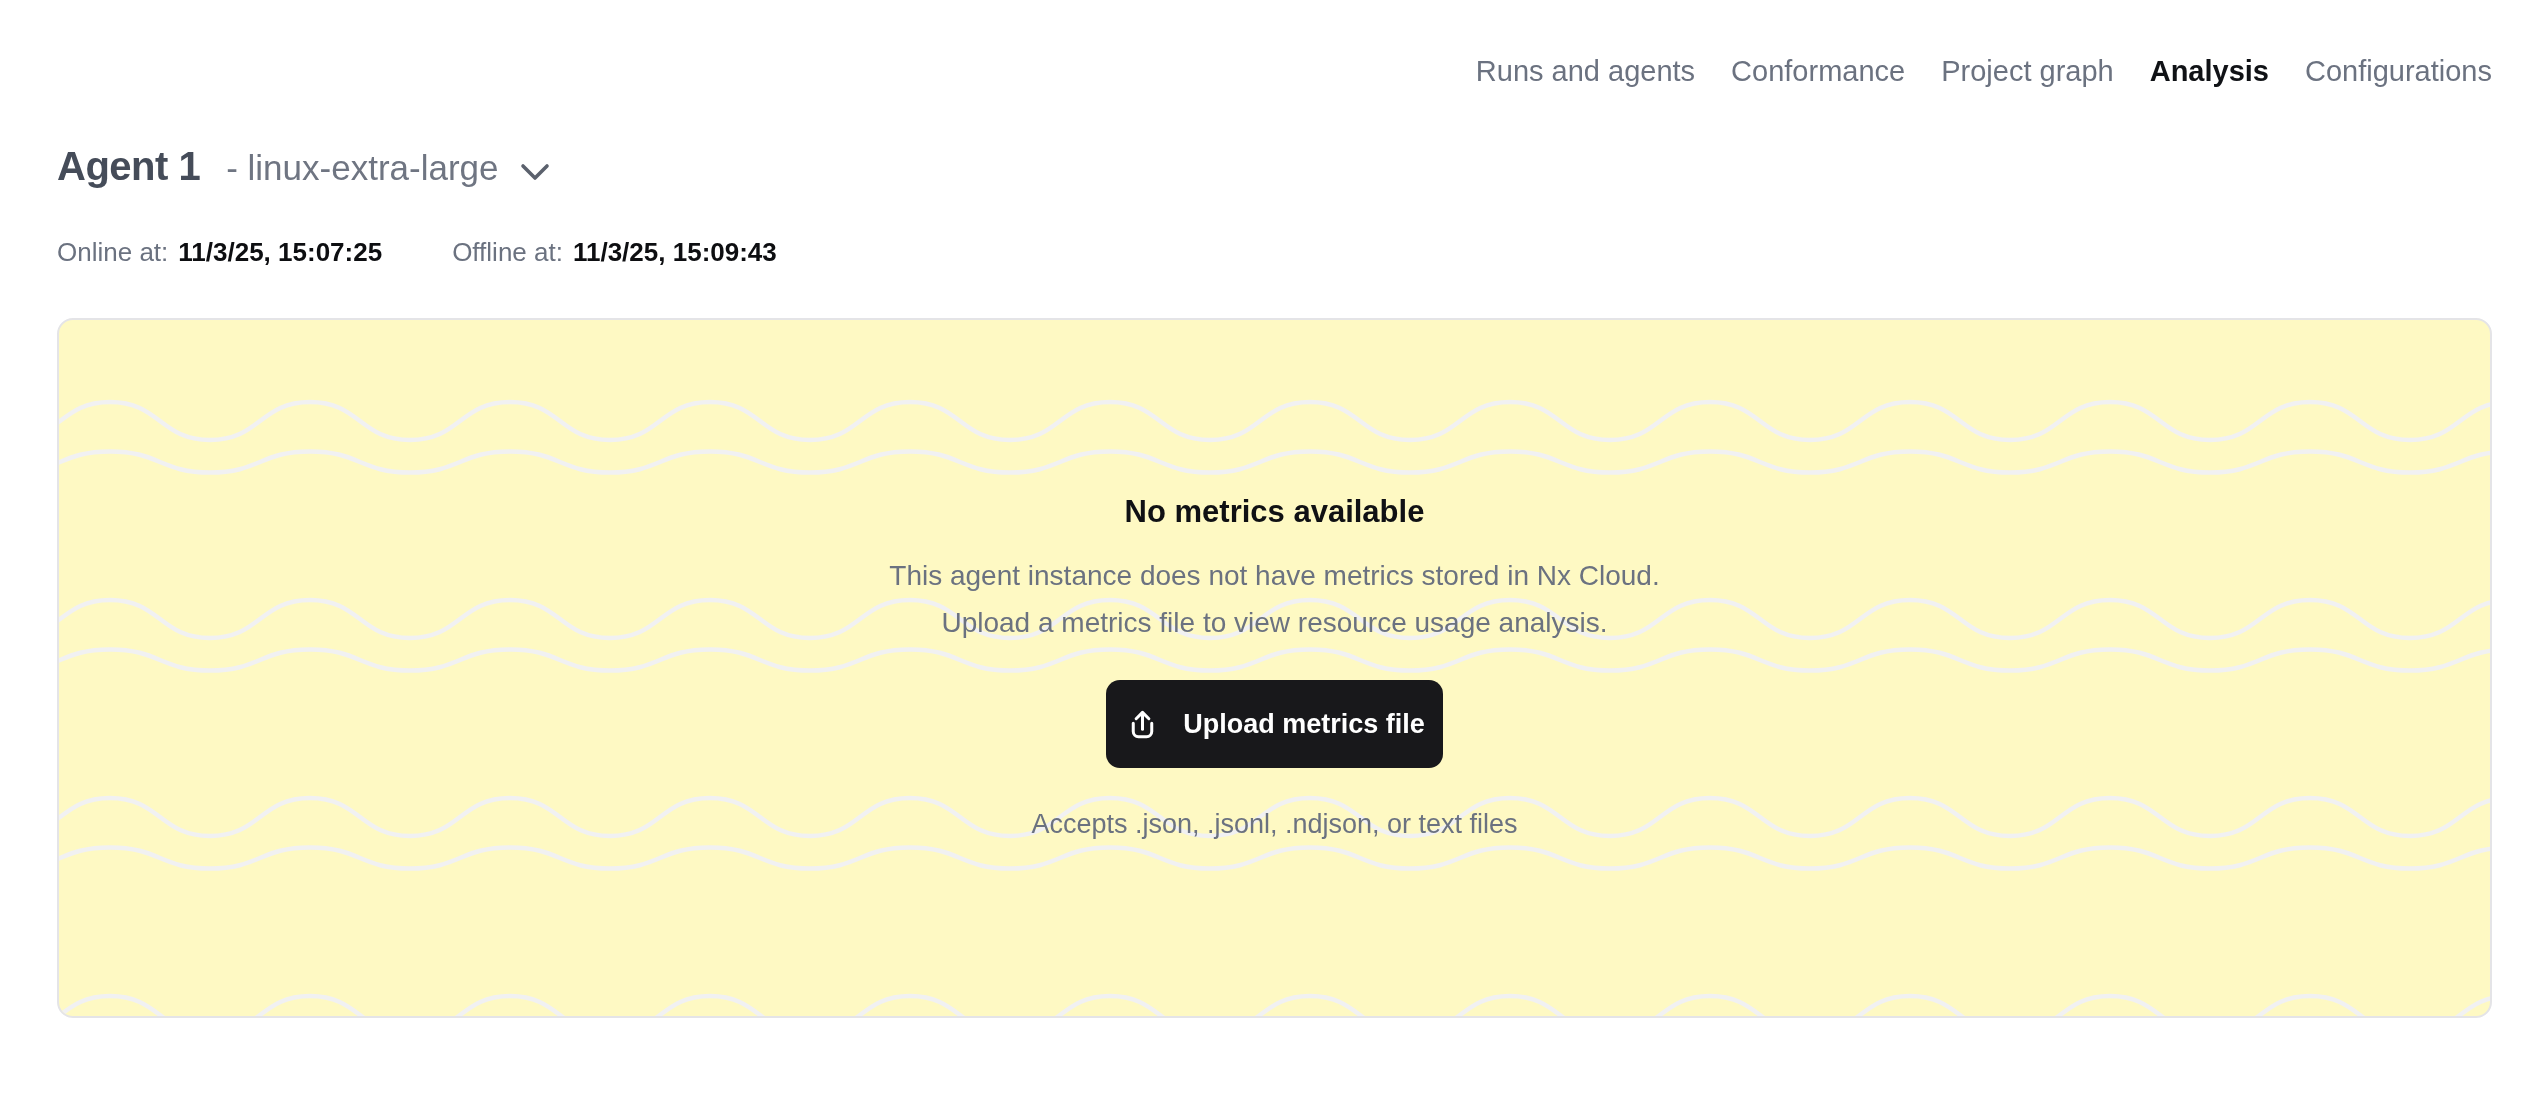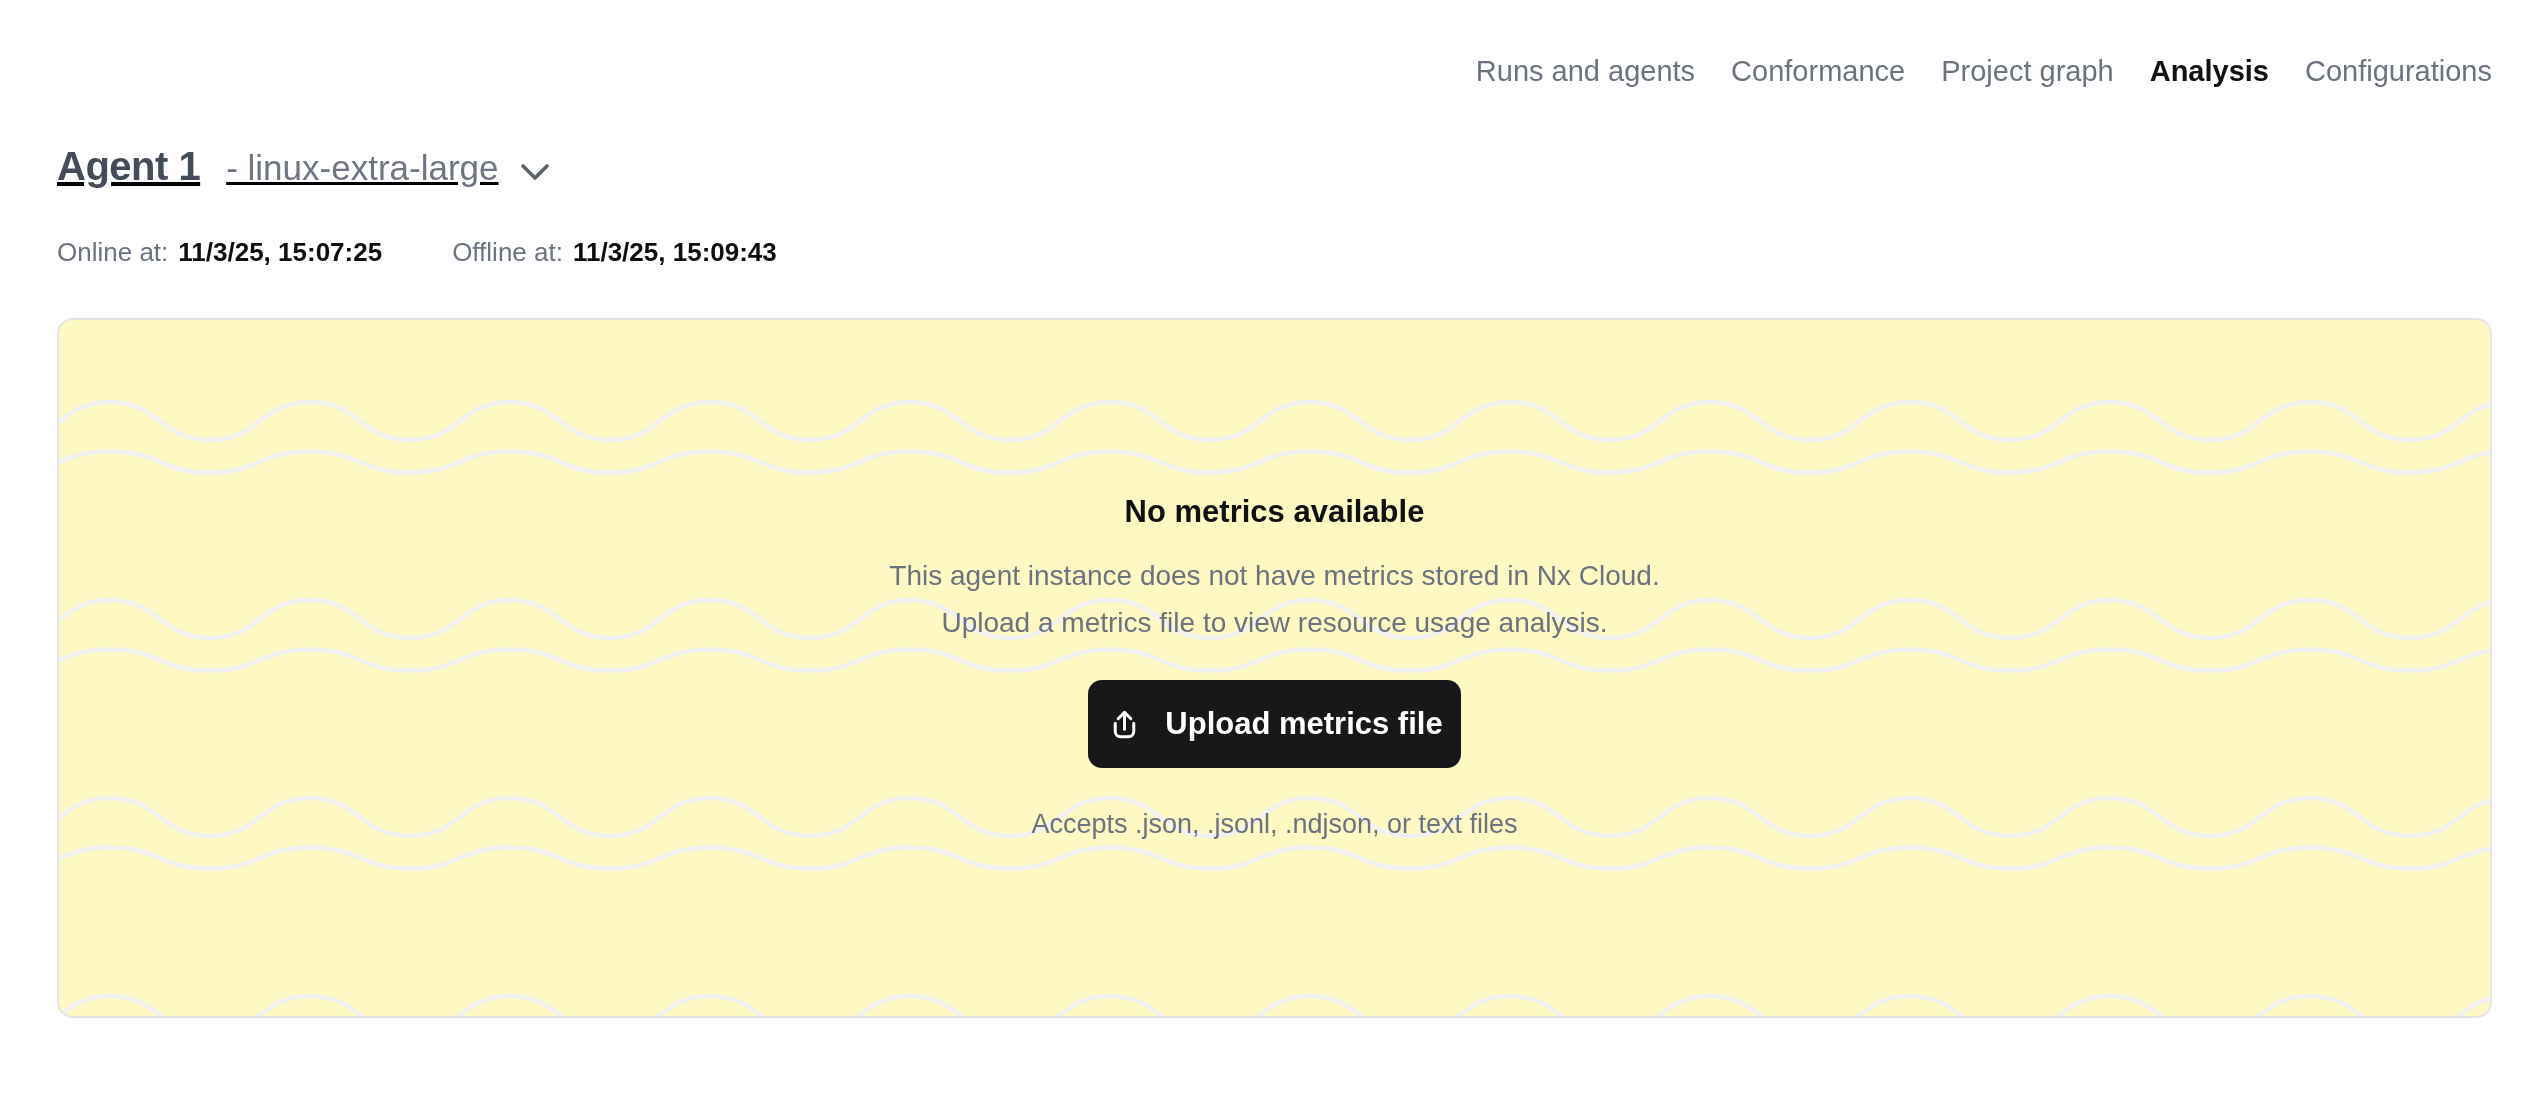--- a/index.html
+++ b/index.html
@@ -12,21 +12,21 @@
   .top-nav{
     position:absolute;top:52px;right:54px;
     display:flex;align-items:center;gap:36px;
     font-size:29px;line-height:38px;color:#6b7280;margin-left:38px;
   }
   .nav-link{cursor:pointer;white-space:nowrap;}
   .nav-link.active{color:#101216;font-weight:700;}
   
   .title-row{
     position:absolute;left:57px;top:142px;
-    display:flex;align-items:baseline;text-decoration:underline;
+    display:flex;align-items:baseline;
   }
   .page-title{
     margin:0;font-size:40px;font-weight:700;color:#454c59;letter-spacing:-0.5px;line-height:48px;
   }
   .subtitle{font-size:35px;color:#6f7582;margin-left:26px;line-height:44px;}
   .chev-btn{
     margin-left:20px;align-self:center;transform:translateY(6px);
     background:none;border:none;padding:0;cursor:pointer;display:inline-flex;
   }
   
@@ -47,21 +47,21 @@
   .waves{position:absolute;left:0;top:0;width:100%;height:100%;display:block;}
   .card-content{
     position:relative;display:flex;flex-direction:column;align-items:center;
     padding-top:170px;text-align:center;
   }
   .empty-title{margin:0;font-size:31px;font-weight:700;color:#101114;line-height:44px;}
   .empty-desc{margin:18px 0 0;font-size:28px;color:#6b7280;line-height:47px;}
   .upload-btn{
     margin-top:34px;height:88px;display:inline-flex;align-items:center;gap:22px;
     padding:0 18px;background:#18181b;color:#ffffff;border:none;border-radius:14px;
-    font-family:inherit;font-size:31px;font-weight:700;cursor:pointer;
+    font-family:inherit;font-size:27px;font-weight:700;cursor:pointer;
   }
   .upload-btn svg{flex:0 0 auto;}
   .accepts{margin:36px 0 0;font-size:27px;color:#6b7280;line-height:40px;}
 </style>
 </head>
 <body>
 
 <nav class="top-nav">
   <span class="nav-link">Runs and agents</span>
   <span class="nav-link">Conformance</span>

